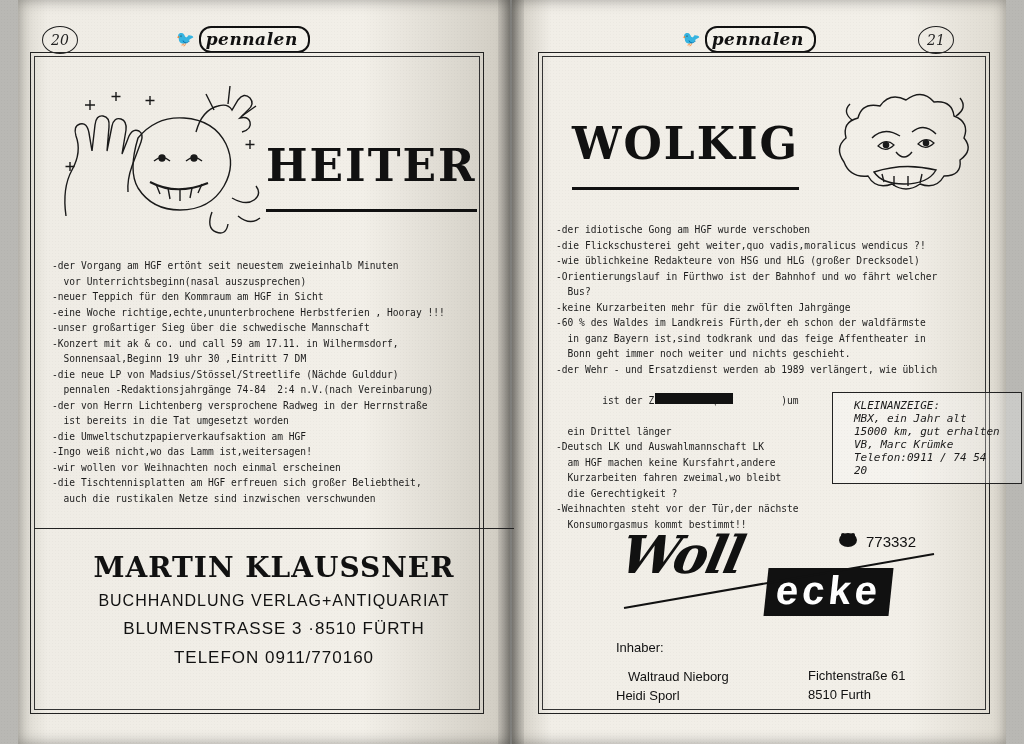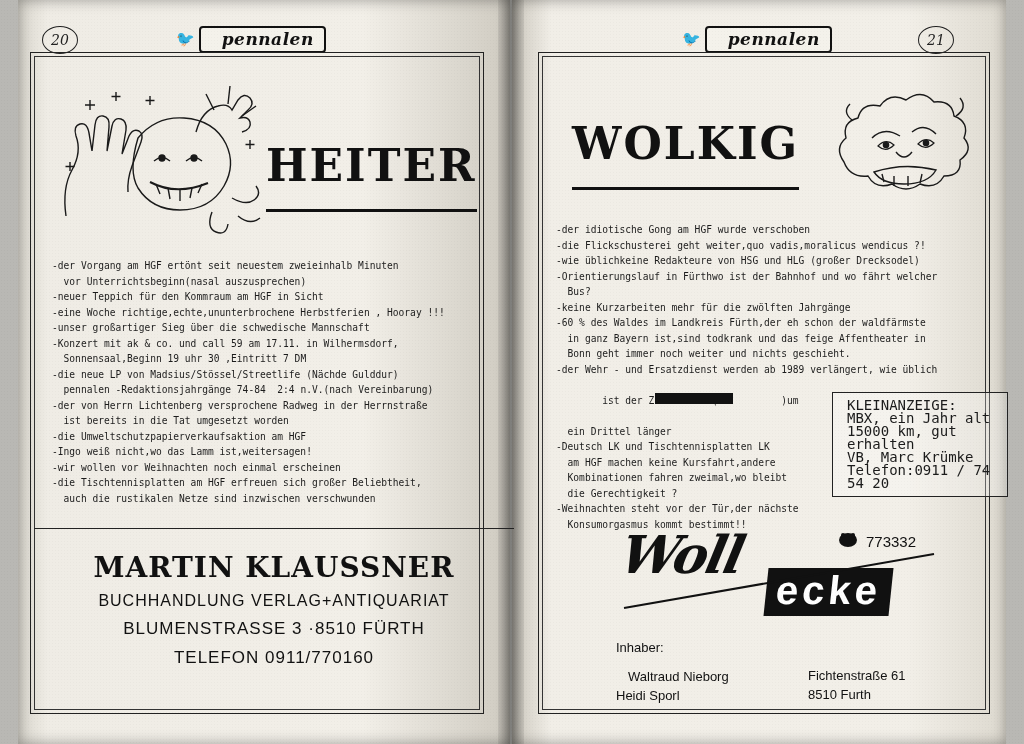--- a/index.html
+++ b/index.html
@@ -11,42 +11,42 @@
   .page.right{left:512px;width:494px;height:744px;
     background:linear-gradient(to right,#cbc7bd 0%,#f1eee7 8%,#f2efe8 80%,#ddd9cf 100%);}
   .gutter{position:absolute;left:498px;top:0;width:26px;height:744px;
     background:linear-gradient(to right,rgba(0,0,0,.07),rgba(0,0,0,.32),rgba(0,0,0,.07));}
   .noise{position:absolute;inset:0;pointer-events:none;
     background-image:radial-gradient(rgba(0,0,0,.05) 1px,transparent 1px);
     background-size:3px 3px;opacity:.5;}
 
   
   .masthead{position:absolute;display:flex;align-items:center;gap:4px;}
-  .logo-box{border:2px solid #111;border-radius:4px;padding:1px 10px 2px 21px;background:#f4f2eb;
+  .logo-box{border:2px solid #111;border-radius:12px;padding:1px 10px 2px 5px;background:#f4f2eb;
     font-family:"DejaVu Serif",serif;font-weight:bold;font-style:italic;font-size:17px;letter-spacing:.5px;color:#111;}
   .logo-bird{font-size:15px;line-height:1;}
   .pagenum{position:absolute;width:34px;height:26px;border:1.6px solid #222;border-radius:50%;
     font-family:"DejaVu Serif",serif;font-style:italic;font-size:14px;display:flex;align-items:center;justify-content:center;color:#222;}
 
   .frame{position:absolute;border:1.5px solid #222;}
   .frame::after{content:"";position:absolute;inset:3px;border:1px solid #333;}
 
   .headline{font-family:"DejaVu Serif",serif;font-weight:bold;font-size:44px;letter-spacing:2px;color:#111;}
   .hl-underline{border-bottom:3px solid #111;display:inline-block;padding-bottom:18px;}
 
   .body-list{font-family:"DejaVu Sans Mono",monospace;font-size:9.6px;line-height:15.5px;color:#1c1c1c;}
   .body-list div{white-space:pre-wrap;}
 
   .ad-box{position:absolute;border-top:1.4px solid #222;text-align:center;}
   .ad-name{font-family:"DejaVu Serif",serif;font-weight:bold;font-size:28px;letter-spacing:1px;color:#111;}
   .ad-sub{font-family:"Liberation Sans",sans-serif;font-size:16px;letter-spacing:1px;color:#111;margin-top:8px;}
   .ad-line{font-family:"Liberation Sans",sans-serif;font-size:17px;letter-spacing:1px;color:#111;margin-top:9px;}
 
-  .kleinanzeige{position:absolute;border:1.3px solid #222;padding:6px 14px;font-size:14px;line-height:13px;
-    font-family:"DejaVu Sans Mono",monospace;color:#1b1b1b;background:rgba(255,255,255,.25);}
+  .kleinanzeige{position:absolute;border:1.3px solid #222;padding:6px 21px;font-size:11px;line-height:13px;
+    font-family:"DejaVu Sans Mono",monospace;color:#1b1b1b;background:rgba(255,255,255,.25);font-style:italic;}
 
   .wollecke{position:absolute;}
   .woll-script{font-family:"DejaVu Serif",serif;font-style:italic;font-weight:bold;font-size:52px;color:#111;
     transform:skewX(-12deg);letter-spacing:-2px;}
   .ecke{font-family:"Liberation Sans",sans-serif;font-weight:bold;font-size:40px;color:#fff;background:#111;
     padding:0 10px 3px 10px;letter-spacing:4px;display:inline-block;transform:skewX(-6deg);}
   .phone{font-family:"Liberation Sans",sans-serif;font-size:15px;color:#111;}
   .inhaber{font-family:"Liberation Sans",sans-serif;font-size:13px;color:#111;line-height:19px;}
 
   
@@ -158,23 +158,23 @@
     <div>  Bus?</div>
     <div>-keine Kurzarbeiten mehr für die zwölften Jahrgänge</div>
     <div>-60 % des Waldes im Landkreis Fürth,der eh schon der waldfärmste</div>
     <div>  in ganz Bayern ist,sind todkrank und das feige Affentheater in</div>
     <div>  Bonn geht immer noch weiter und nichts geschieht.</div>
     <div>-der Wehr - und Ersatzdienst werden ab 1989 verlängert, wie üblich</div>
     <div>
       <span>  ist der Zivildienst(           )um</span>
     </div>
     <div>  ein Drittel länger</div>
-    <div>-Deutsch LK und Tischtennisplatten LK</div>
+    <div>-Deutsch LK und Auswahlmannschaft LK</div>
     <div>  am HGF machen keine Kursfahrt,andere</div>
-    <div>  Kombinationen fahren zweimal,wo bleibt</div>
+    <div>  Kurzarbeiten fahren zweimal,wo bleibt</div>
     <div>  die Gerechtigkeit ?</div>
     <div>-Weihnachten steht vor der Tür,der nächste</div>
     <div>  Konsumorgasmus kommt bestimmt!!</div>
   </div>
 
   <div style="position:absolute;left:655px;top:393px;width:78px;height:11px;background:#111;"></div>
 
   <div class="kleinanzeige" style="left:832px;top:392px;width:146px;">
     <div>KLEINANZEIGE:</div>
     <div>MBX, ein Jahr alt</div>

